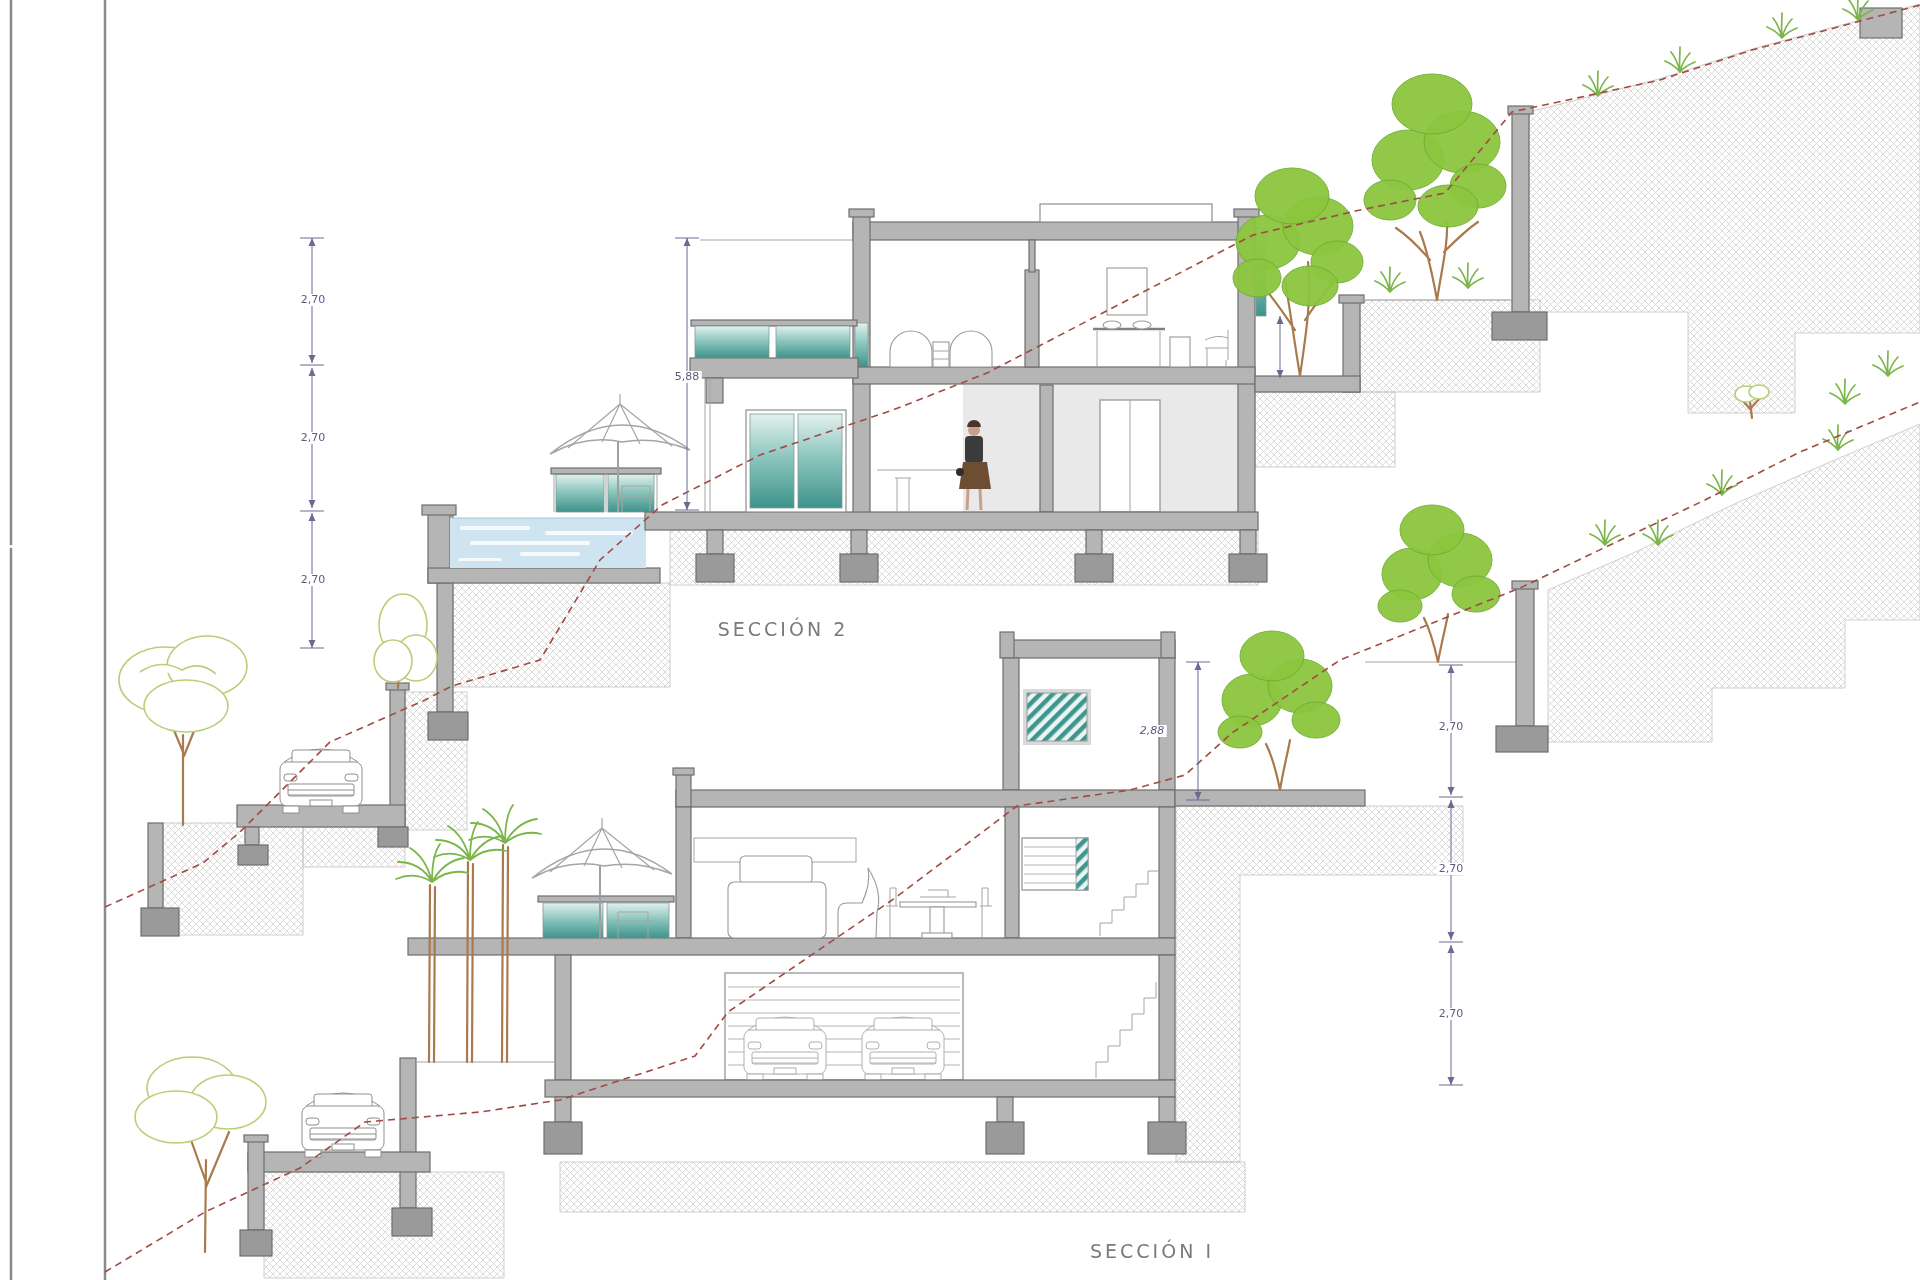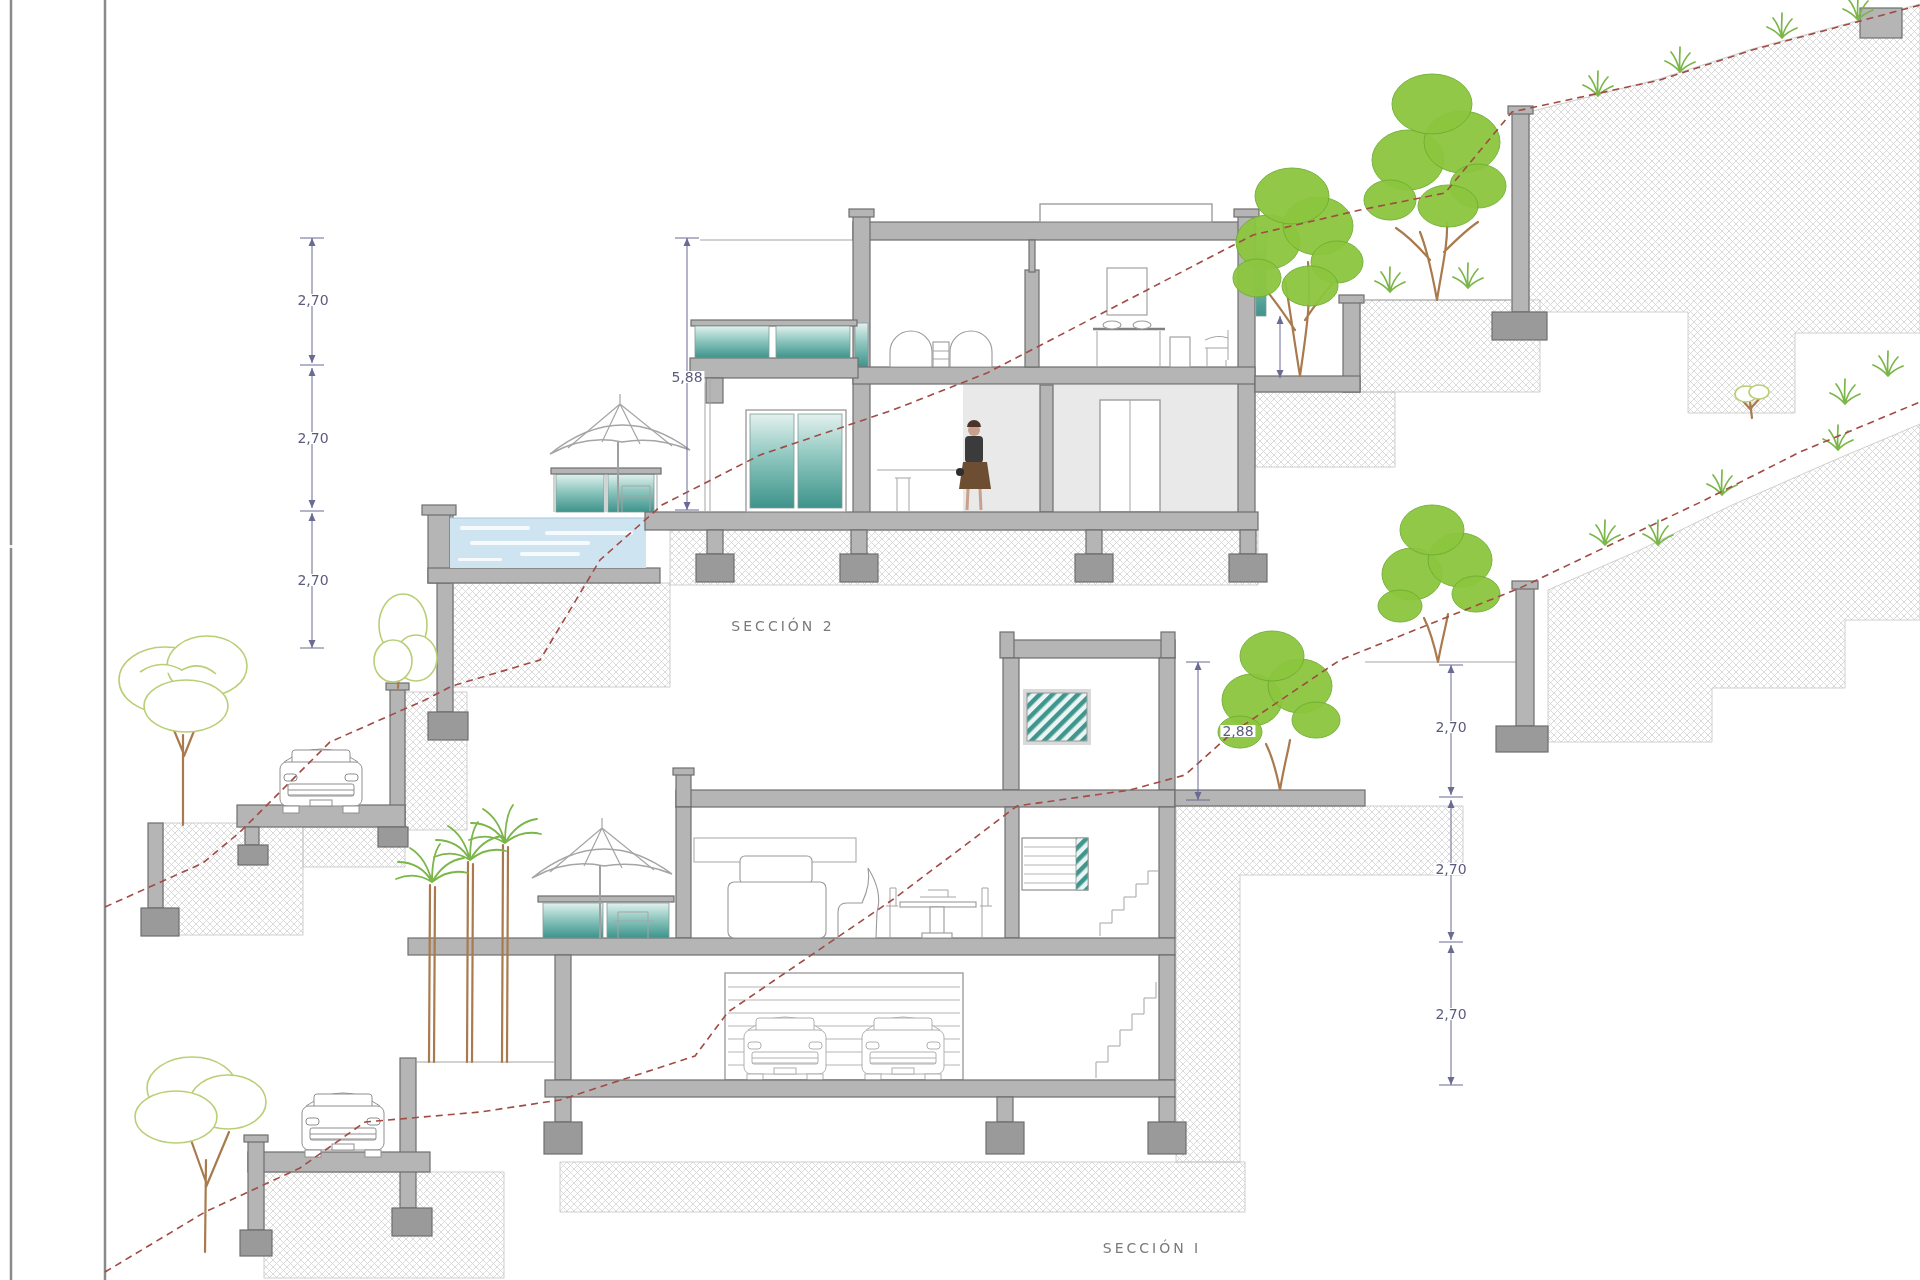--- a/index.html
+++ b/index.html
@@ -20,23 +20,23 @@
   .furn{fill:#fff;stroke:#9a9a9a;stroke-width:1.1;}
   .thin{fill:none;stroke:#a5a5a5;stroke-width:1;}
   .car{stroke:#8f8f8f;fill:#fff;}
   .car-light{stroke:#b0b0b0;fill:#fff;}
   .dimline{stroke:var(--dim);stroke-width:1;fill:none;}
   .terrainline{stroke:var(--terrain-line);stroke-width:1.6;fill:none;stroke-dasharray:7 5;}
   .foliage{fill:var(--tree-green);stroke:#6fae33;stroke-width:1;opacity:.95;}
   .trunk{fill:none;stroke:var(--trunk-brown);stroke-width:2.2;stroke-linecap:round;}
   .sketch{fill:#fff;stroke:var(--sketch-green);stroke-width:1.6;}
   .grass{fill:none;stroke:#7ab648;stroke-width:1.7;stroke-linecap:round;}
-  .dim-label{position:absolute;transform:translate(-50%,0);font-size:14px;color:#5b5b7d;
+  .dim-label{position:absolute;transform:translate(-50%,0);font-size:11px;color:#5b5b7d;
              background:#fff;padding:0 2px;line-height:12px;}
-  .sec-label{position:absolute;transform:translate(-50%,0);font-size:14px;letter-spacing:3px;
+  .sec-label{position:absolute;transform:translate(-50%,0);font-size:19px;letter-spacing:3px;
              color:var(--text);white-space:nowrap;}
 </style>
 </head>
 <body>
 
 <div class="canvas">
 <svg width="1920" height="1280" viewBox="0 0 1920 1280">
   <defs>
     <pattern id="hatchPat" width="7" height="7" patternUnits="userSpaceOnUse">
       <path d="M0,7 L7,0 M0,0 L7,7" stroke="#d2d2d2" stroke-width="0.8" fill="none"></path>
@@ -447,17 +447,17 @@
   </g>
 </svg>
 
   <span class="sec-label" style="left:783px;top:618px;">SECCIÓN 2</span>
   <span class="sec-label" style="left:1152px;top:1240px;">SECCIÓN I</span>
 
   <span class="dim-label" style="left:313px;top:294px;">2,70</span>
   <span class="dim-label" style="left:313px;top:432px;">2,70</span>
   <span class="dim-label" style="left:313px;top:574px;">2,70</span>
   <span class="dim-label" style="left:687px;top:371px;">5,88</span>
-  <span class="dim-label" style="left:1238px;top:725px;">2,88</span>
+  <span class="dim-label" style="left:1152px;top:725px;font-style:italic;">2,88</span>
   <span class="dim-label" style="left:1451px;top:721px;">2,70</span>
   <span class="dim-label" style="left:1451px;top:863px;">2,70</span>
   <span class="dim-label" style="left:1451px;top:1008px;">2,70</span>
 </div>
 
 </body></html>

